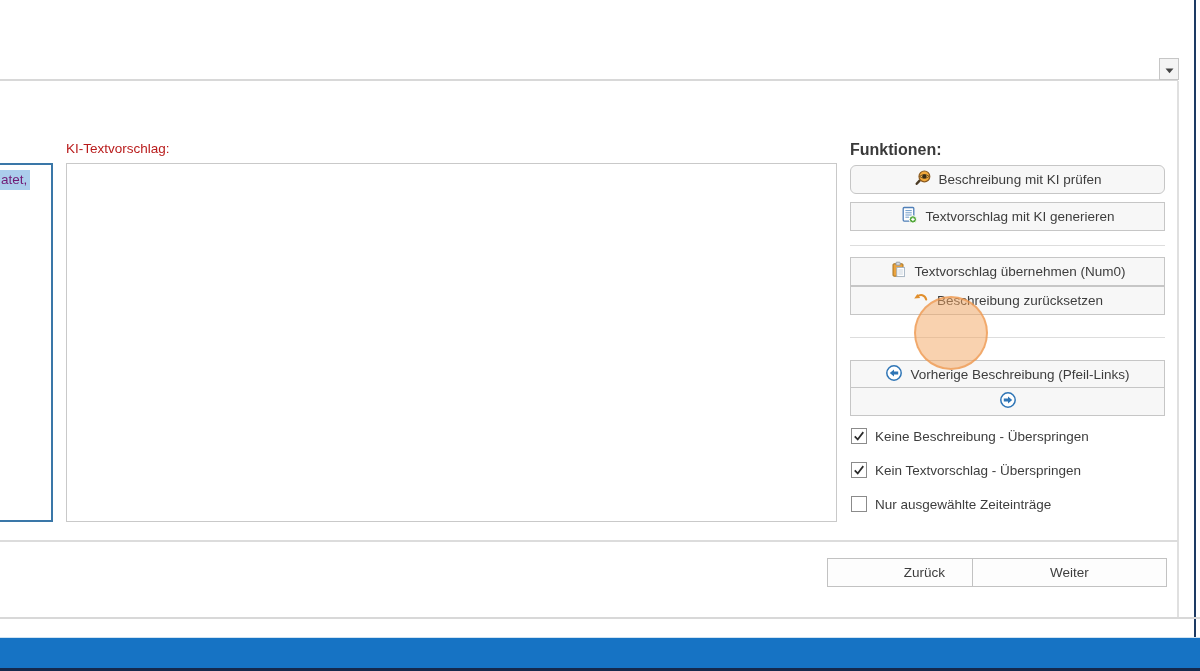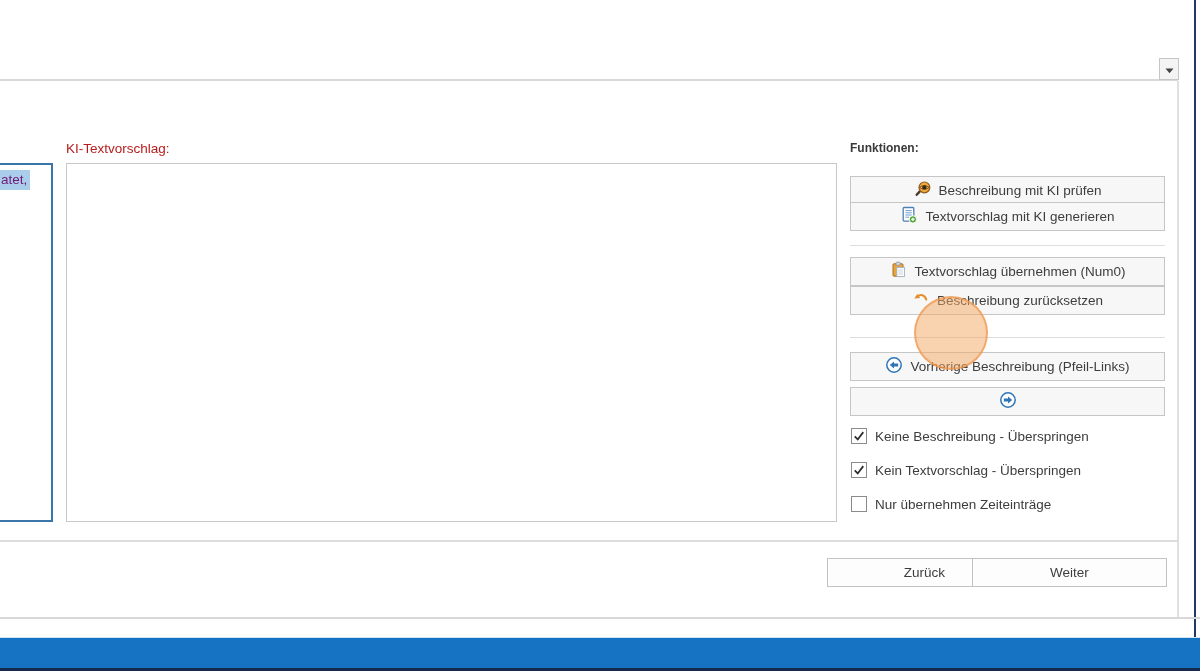--- a/index.html
+++ b/index.html
@@ -24,21 +24,21 @@
   .selection-text { position:absolute; left:0; top:5px; background:#abcdec; color:#701a75;
                     font-size:13.5px; line-height:19px; padding:0 3px 1px 2px; }
 
   
   .ki-label { left:66px; top:141px; font-size:13.5px; font-weight:normal; color:#b91c1c; }
   .main-textarea { left:66px; top:163px; width:771px; height:359px; border:1px solid #c9c9c9;
                    background:#fff; resize:none; outline:none;
                    font-family:"Liberation Sans", sans-serif; font-size:13px; padding:4px; }
 
   
-  .fn-title { left:850px; top:141px; font-size:12px; font-weight:bold; color:#3a3a3a; }
+  .fn-title { left:850px; top:141px; font-size:16px; font-weight:bold; color:#3a3a3a; }
   .fn-btn { left:850px; width:315px; height:29px; background:#f7f7f7; border:1px solid #c6c6c6;
             display:flex; align-items:center; justify-content:center; gap:7px;
             font-size:13.5px; color:#3d3d3d; cursor:pointer; }
   .fn-btn svg { flex:0 0 auto; }
   .fn-sep { left:850px; width:315px; height:1px; background:#dddddd; }
 
   .cb-row { left:851px; display:flex; align-items:center; gap:8px; font-size:13.5px;
             color:#3d3d3d; cursor:pointer; }
   .checkbox { width:16px; height:16px; background:#fff; border:1px solid #8b8b8b;
               display:flex; align-items:center; justify-content:center; }
@@ -80,21 +80,21 @@
 
 <div class="abs left-box">
   <span class="selection-text">atet,</span>
 </div>
 
 <div class="abs ki-label">KI-Textvorschlag:</div>
 <textarea class="abs main-textarea" style=""></textarea>
 
 <div class="abs fn-title">Funktionen:</div>
 
-<div class="abs fn-btn" style="top:176px;">
+<div class="abs fn-btn" style="top:165px;border-radius:6px;">
   <span>
     <svg width="18" height="18" viewBox="0 0 18 18">
       <line x1="5.6" y1="11.6" x2="2.7" y2="14.8" stroke="#4a3b25" stroke-width="2.4" stroke-linecap="round"></line>
       <circle cx="10.4" cy="7.4" r="5.4" fill="#f2a93b" stroke="#8a5a20" stroke-width="1.2"></circle>
       <path d="M5.6 7.4 Q10.4 3.8 15.2 7.4 Q10.4 11 5.6 7.4 Z" fill="#f7c35e" stroke="#6e4a1c" stroke-width="0.9"></path>
       <circle cx="10.4" cy="7.4" r="2.2" fill="#3a2c14"></circle>
     </svg>
   </span>
   <span>Beschreibung mit KI prüfen</span>
 </div>
@@ -135,21 +135,21 @@
     <svg width="18" height="18" viewBox="0 0 18 18">
       <path d="M5.2 6.8 C 8.2 3.8, 13 4.6, 14.2 9.6" fill="none" stroke="#e18f2d" stroke-width="2.1" stroke-linecap="round"></path>
       <polygon points="2.2,8.6 8.2,8.1 5.4,3.9" fill="#e18f2d"></polygon>
     </svg>
   </span>
   <span>Beschreibung zurücksetzen</span>
 </div>
 
 <div class="abs fn-sep" style="top:337px;"></div>
 
-<div class="abs fn-btn" style="top:352px;">
+<div class="abs fn-btn" style="top:360px;">
   <span>
     <svg width="18" height="18" viewBox="0 0 18 18">
       <circle cx="9" cy="9" r="7.2" fill="#fff" stroke="#2e75b6" stroke-width="1.5"></circle>
       <polygon points="4.8,9 9,5.4 9,7.5 13.2,7.5 13.2,10.5 9,10.5 9,12.6" fill="#2e75b6"></polygon>
     </svg>
   </span>
   <span>Vorherige Beschreibung (Pfeil-Links)</span>
 </div>
 
 <div class="abs fn-btn" style="top:387px;">
@@ -178,21 +178,21 @@
   </span>
   <span>Kein Textvorschlag - Überspringen</span>
 </div>
 
 <div class="abs cb-row" style="top:496px;">
   <span class="checkbox" data-checked="false">
     <svg class="checkmark" width="12" height="12" viewBox="0 0 14 14">
         <polyline points="2,7.5 5.5,11 12,2.5" fill="none" stroke="#2b2b2b" stroke-width="2"></polyline>
       </svg>
   </span>
-  <span>Nur übernehmen Zeiteinträge</span>
+  <span>Nur ausgewählte Zeiteinträge</span>
 </div>
 
 <div class="abs click-circle"></div>
 
 <div class="abs footer-sep"></div>
 <div class="abs nav-btn back-btn">Zurück</div>
 <div class="abs nav-btn next-btn">Weiter</div>
 
 <div class="abs bottom-line"></div>
 <div class="abs taskbar" style="background: rgb(22, 115, 196);"></div>

